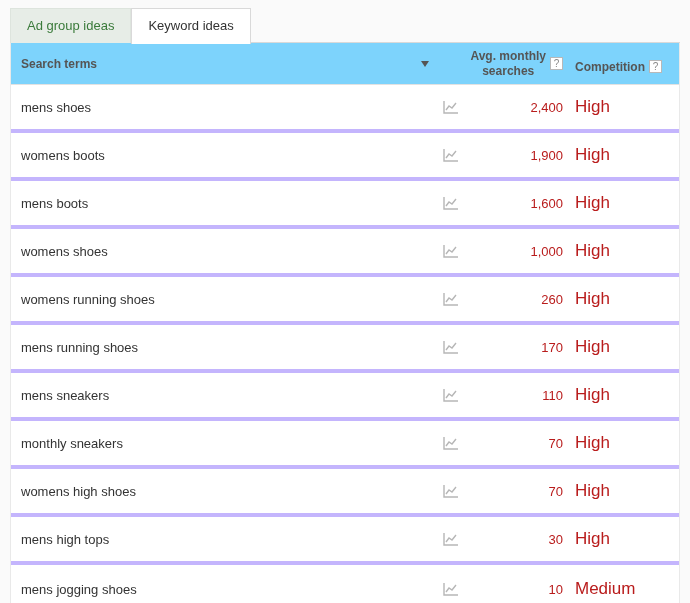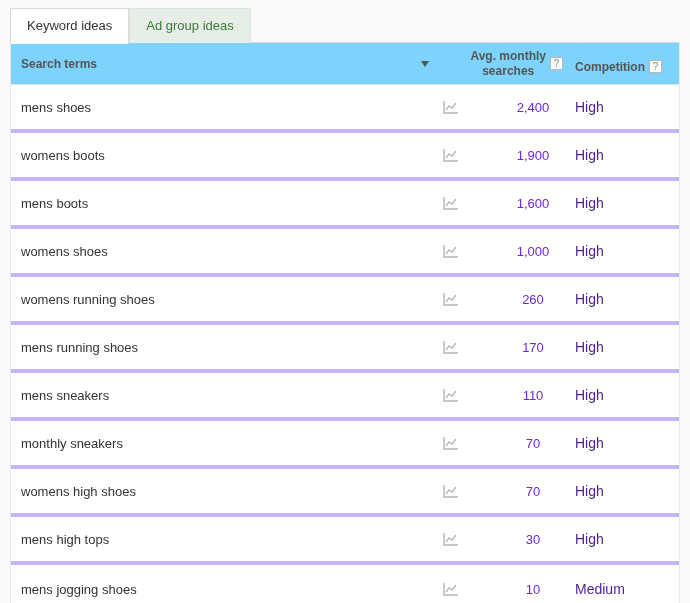--- a/index.html
+++ b/index.html
@@ -84,35 +84,35 @@
     height:48px;
     border-bottom:4px solid #c4b5fd;
     color:#333;
   }
   .row:last-child { border-bottom:none; }
   .row .term { flex:1; padding-left:10px; font-size:13px; color:#333; }
   .row .avgcell {
     width:130px; display:flex; align-items:center; justify-content:space-between;
     padding-left:4px; padding-right:6px;
   }
-  .row .compcell { width:110px; padding-left:6px; font-size:14px; color:#4c1d95; }
+  .row .compcell { width:110px; padding-left:6px; font-size:17px; color:#b91c1c; }
   .chart-icon {
     width:16px; height:14px; position:relative;
     color:#b6b6b6;
   }
   .chart-icon svg { display:block; }
-  .avgnum { font-size:13px; color:#6d28d9; text-align:center; min-width:60px; }
+  .avgnum { font-size:13px; color:#b91c1c; text-align:right; min-width:60px; }
 </style>
 </head>
 <body>
 
 <div class="outer">
   <div class="tabs">
+    <div class="tab inactive">Ad group ideas</div>
     <div class="tab active">Keyword ideas</div>
-    <div class="tab inactive">Ad group ideas</div>
     <div class="tab-strip-line"></div>
   </div>
 
   <div class="panel">
     <div class="header-row">
       <div class="col-term">
         <span>Search terms</span>
         <span class="sort-arrow"></span>
       </div>
       <div class="col-avg">

